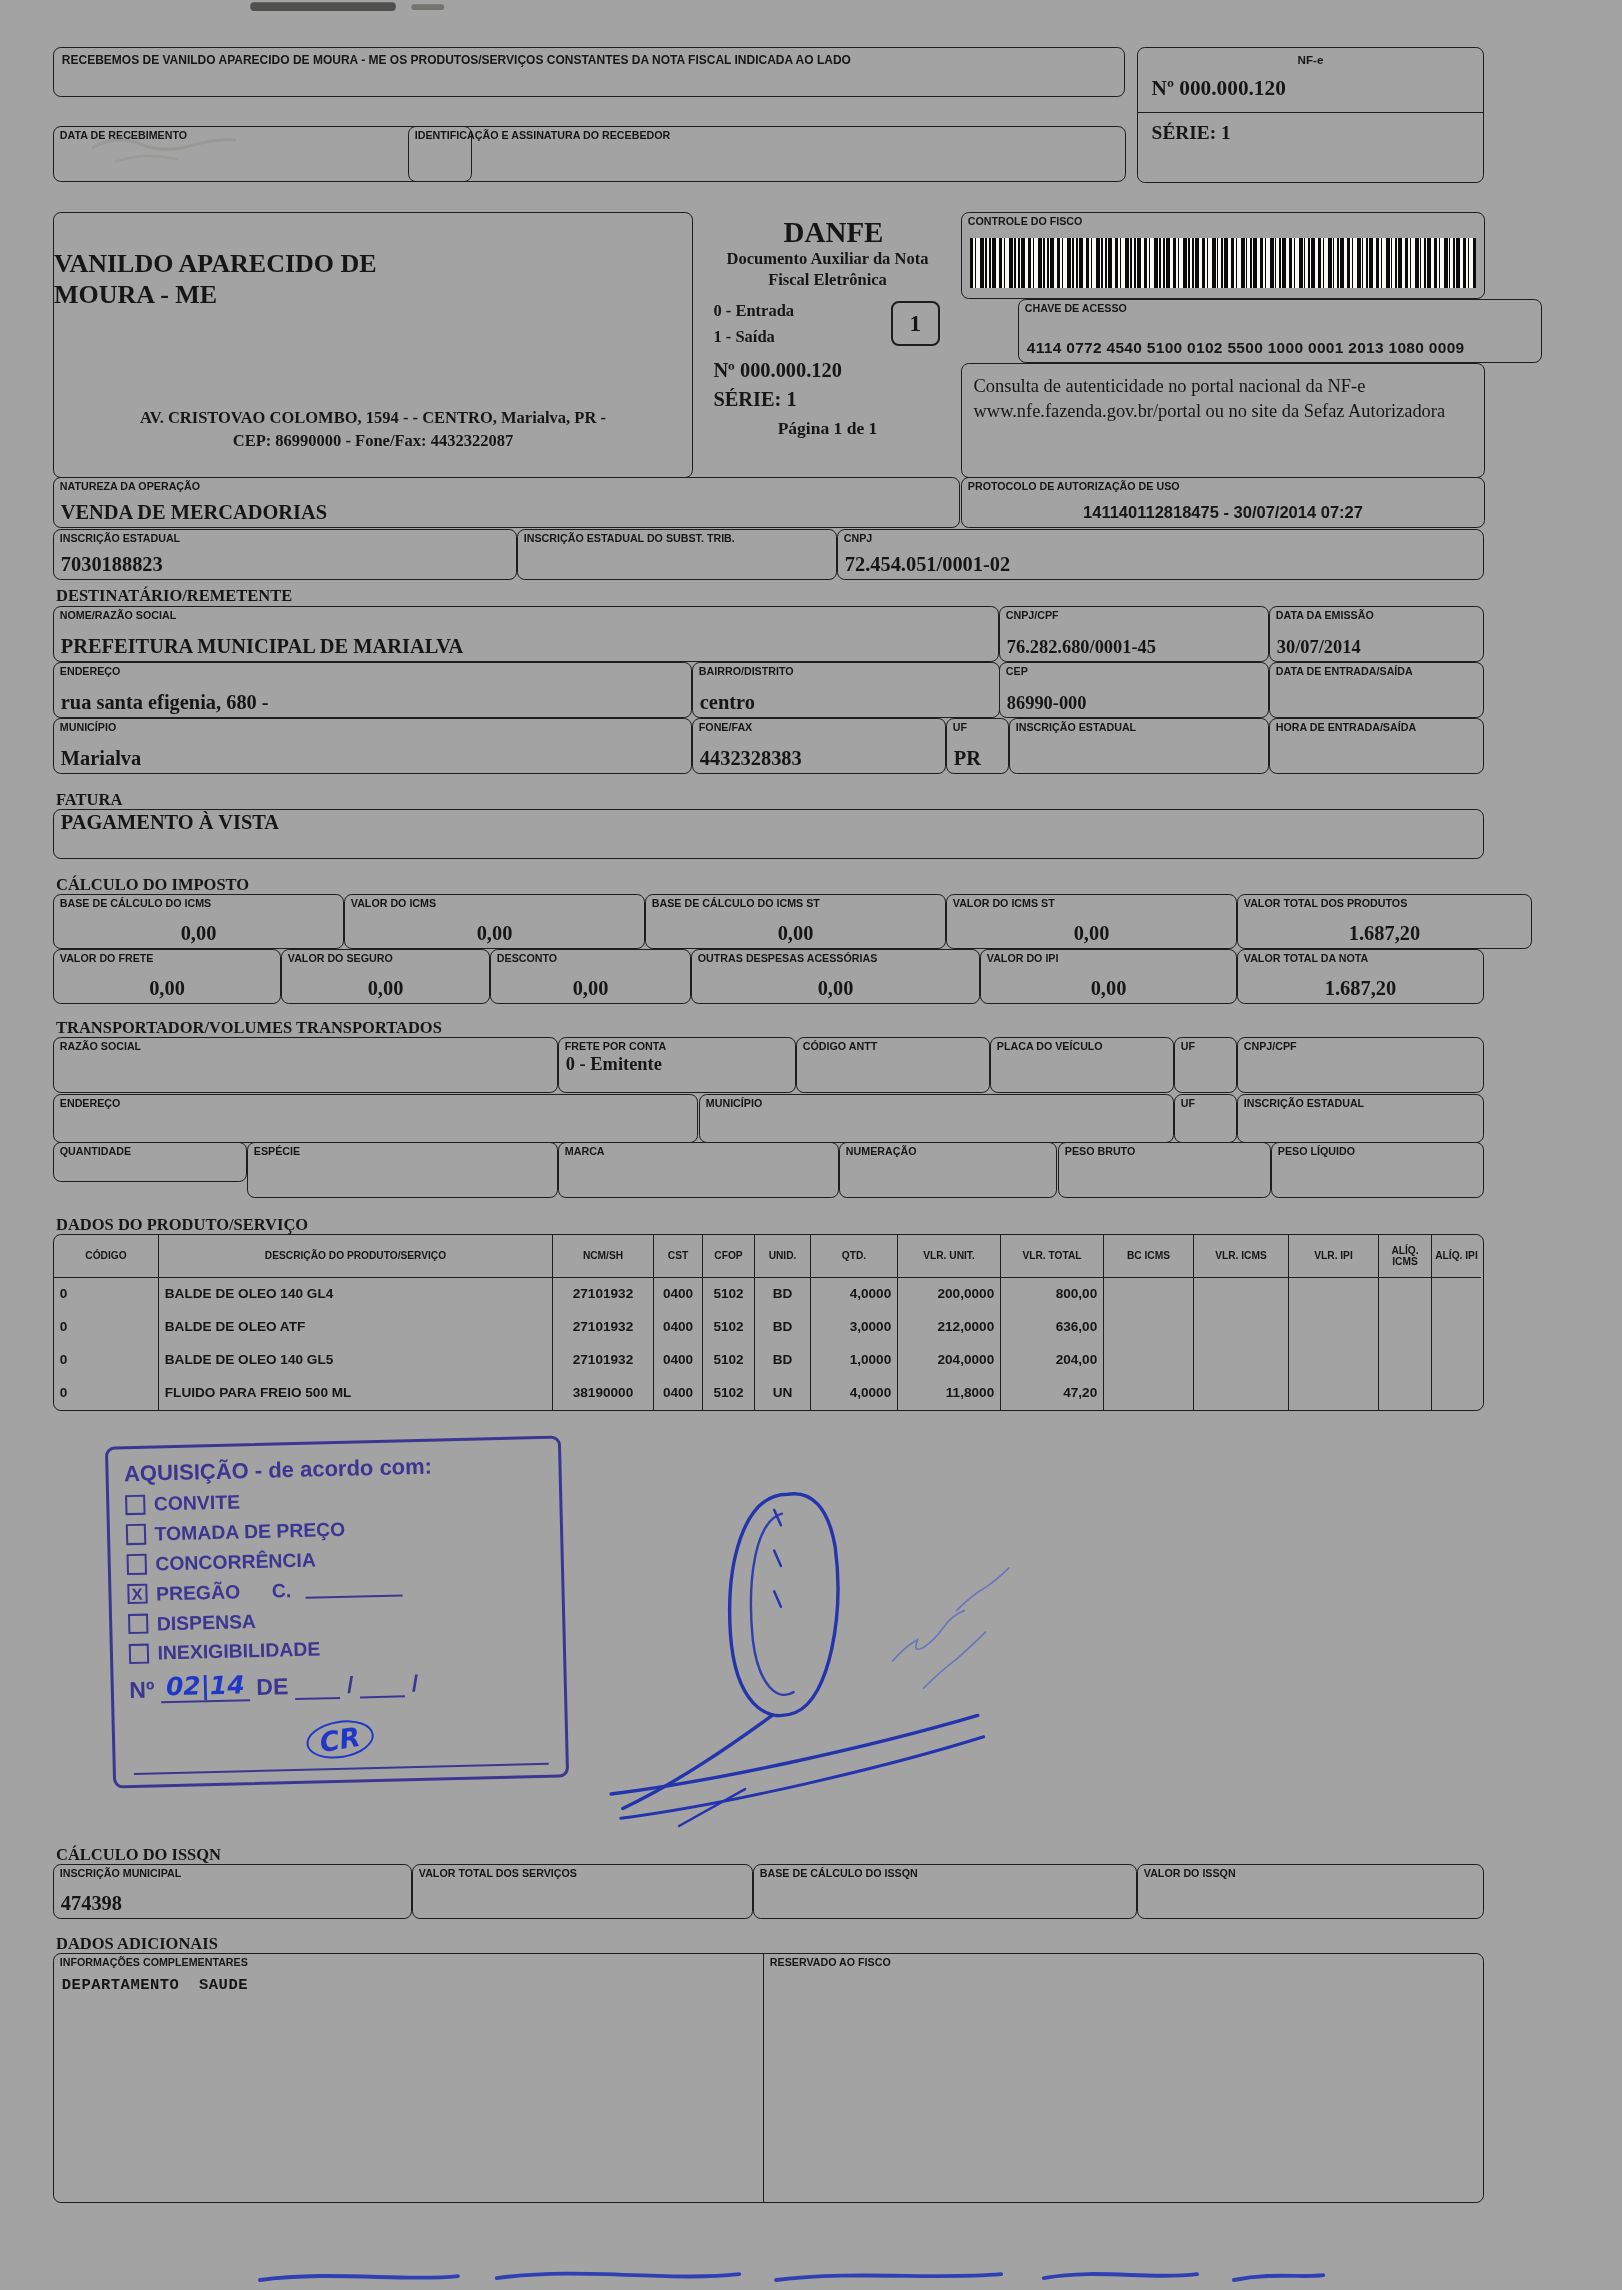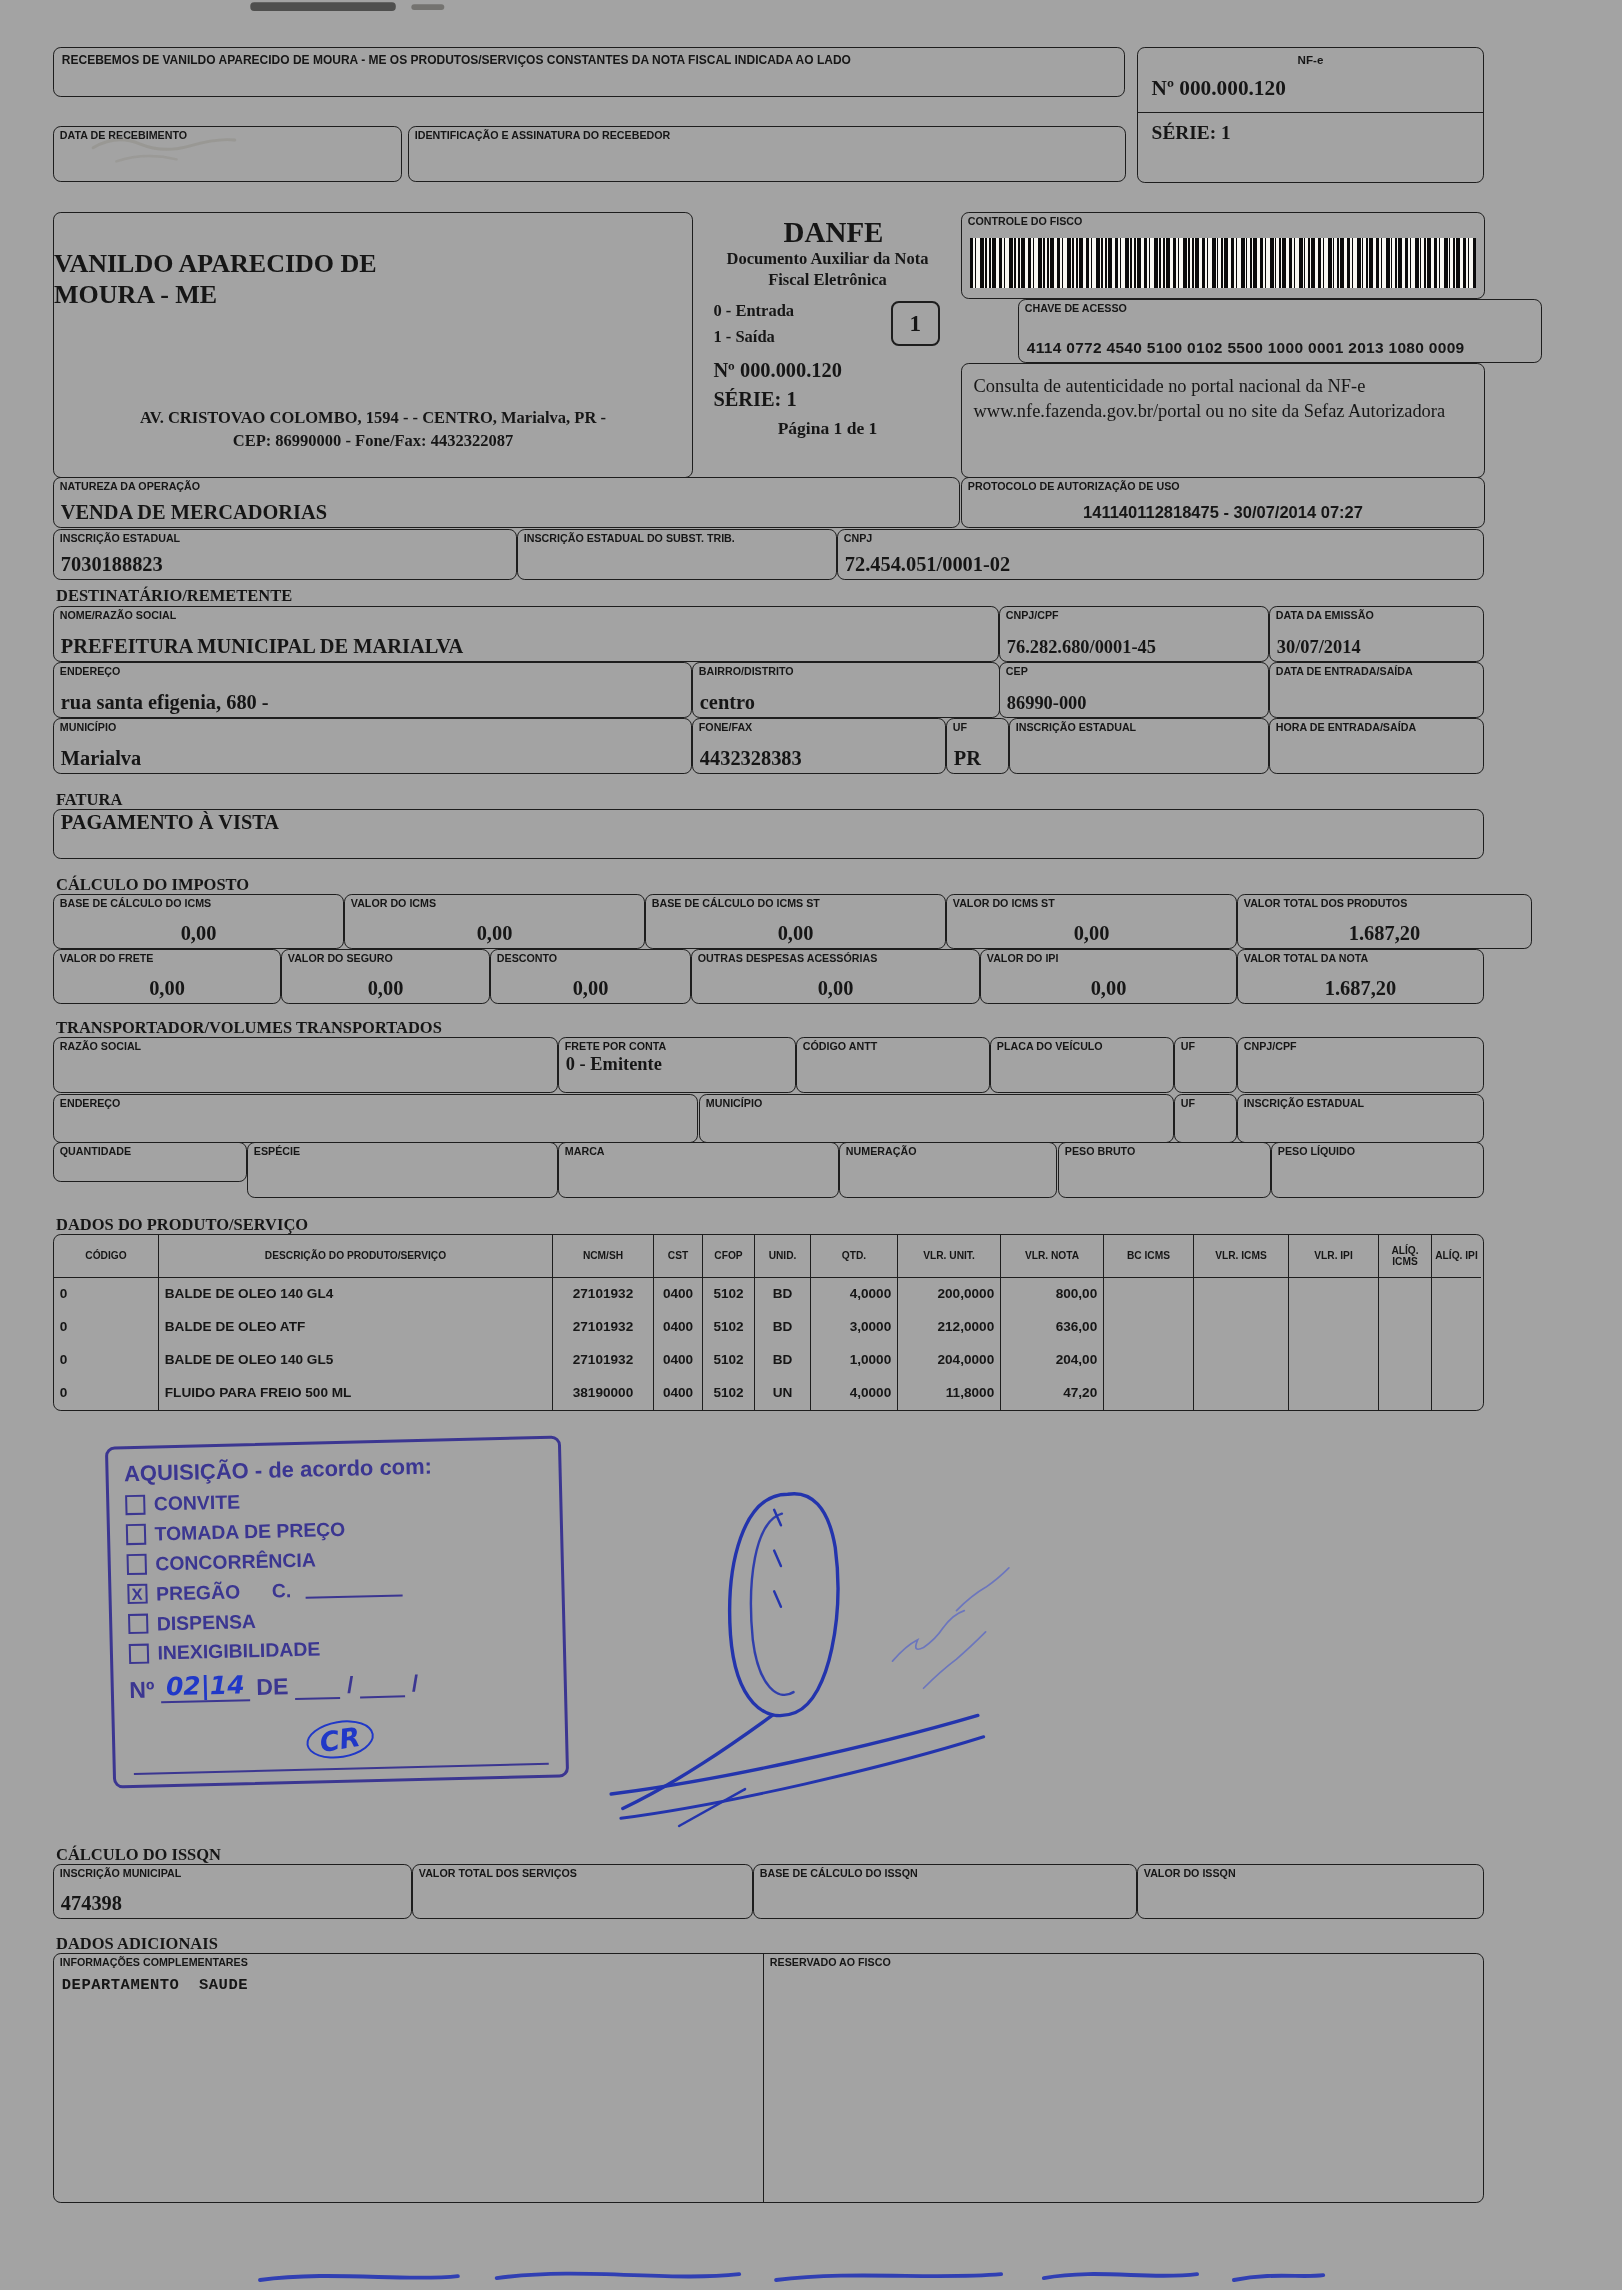--- a/index.html
+++ b/index.html
@@ -90,21 +90,21 @@
   .overlay{position:absolute;left:0;top:0;z-index:5;pointer-events:none;}
 </style>
 </head>
 <body>
 
 <div class="page">
 
   <div class="box" style="left:53px;top:47px;width:1072px;height:50px">
     <div class="stmt">RECEBEMOS DE VANILDO APARECIDO DE MOURA - ME OS PRODUTOS/SERVIÇOS CONSTANTES DA NOTA FISCAL INDICADA AO LADO</div>
   </div>
-  <div class="box" style="left:53px;top:126px;width:349px;height:56px">
+  <div class="box" style="left:53px;top:126px;width:419px;height:56px">
     <div class="lbl">DATA DE RECEBIMENTO</div>
   </div>
   <div class="box" style="left:408px;top:126px;width:718px;height:56px">
     <div class="lbl">IDENTIFICAÇÃO E ASSINATURA DO RECEBEDOR</div>
   </div>
   <div class="box" style="left:1137px;top:47px;width:347px;height:136px">
     <div class="nfe-tag">NF-e</div>
     <div class="nfe-num">Nº 000.000.120</div>
     <div class="nfe-div"></div>
     <div class="nfe-serie">SÉRIE: 1</div>
@@ -323,21 +323,21 @@
   <div class="sect" style="left:56px;top:1215px">DADOS DO PRODUTO/SERVIÇO</div>
   <div class="ptable">
     <div class="h">CÓDIGO</div>
     <div class="h">DESCRIÇÃO DO PRODUTO/SERVIÇO</div>
     <div class="h">NCM/SH</div>
     <div class="h">CST</div>
     <div class="h">CFOP</div>
     <div class="h">UNID.</div>
     <div class="h">QTD.</div>
     <div class="h">VLR. UNIT.</div>
-    <div class="h">VLR. NOTA</div>
+    <div class="h">VLR. TOTAL</div>
     <div class="h">BC ICMS</div>
     <div class="h">VLR. ICMS</div>
     <div class="h">VLR. IPI</div>
     <div class="h">ALÍQ. ICMS</div>
     <div class="h lastc">ALÍQ. IPI</div>
 
     <div class="cell">0</div>
     <div class="cell">BALDE DE OLEO 140 GL4</div>
     <div class="cell tc">27101932</div>
     <div class="cell tc">0400</div>

